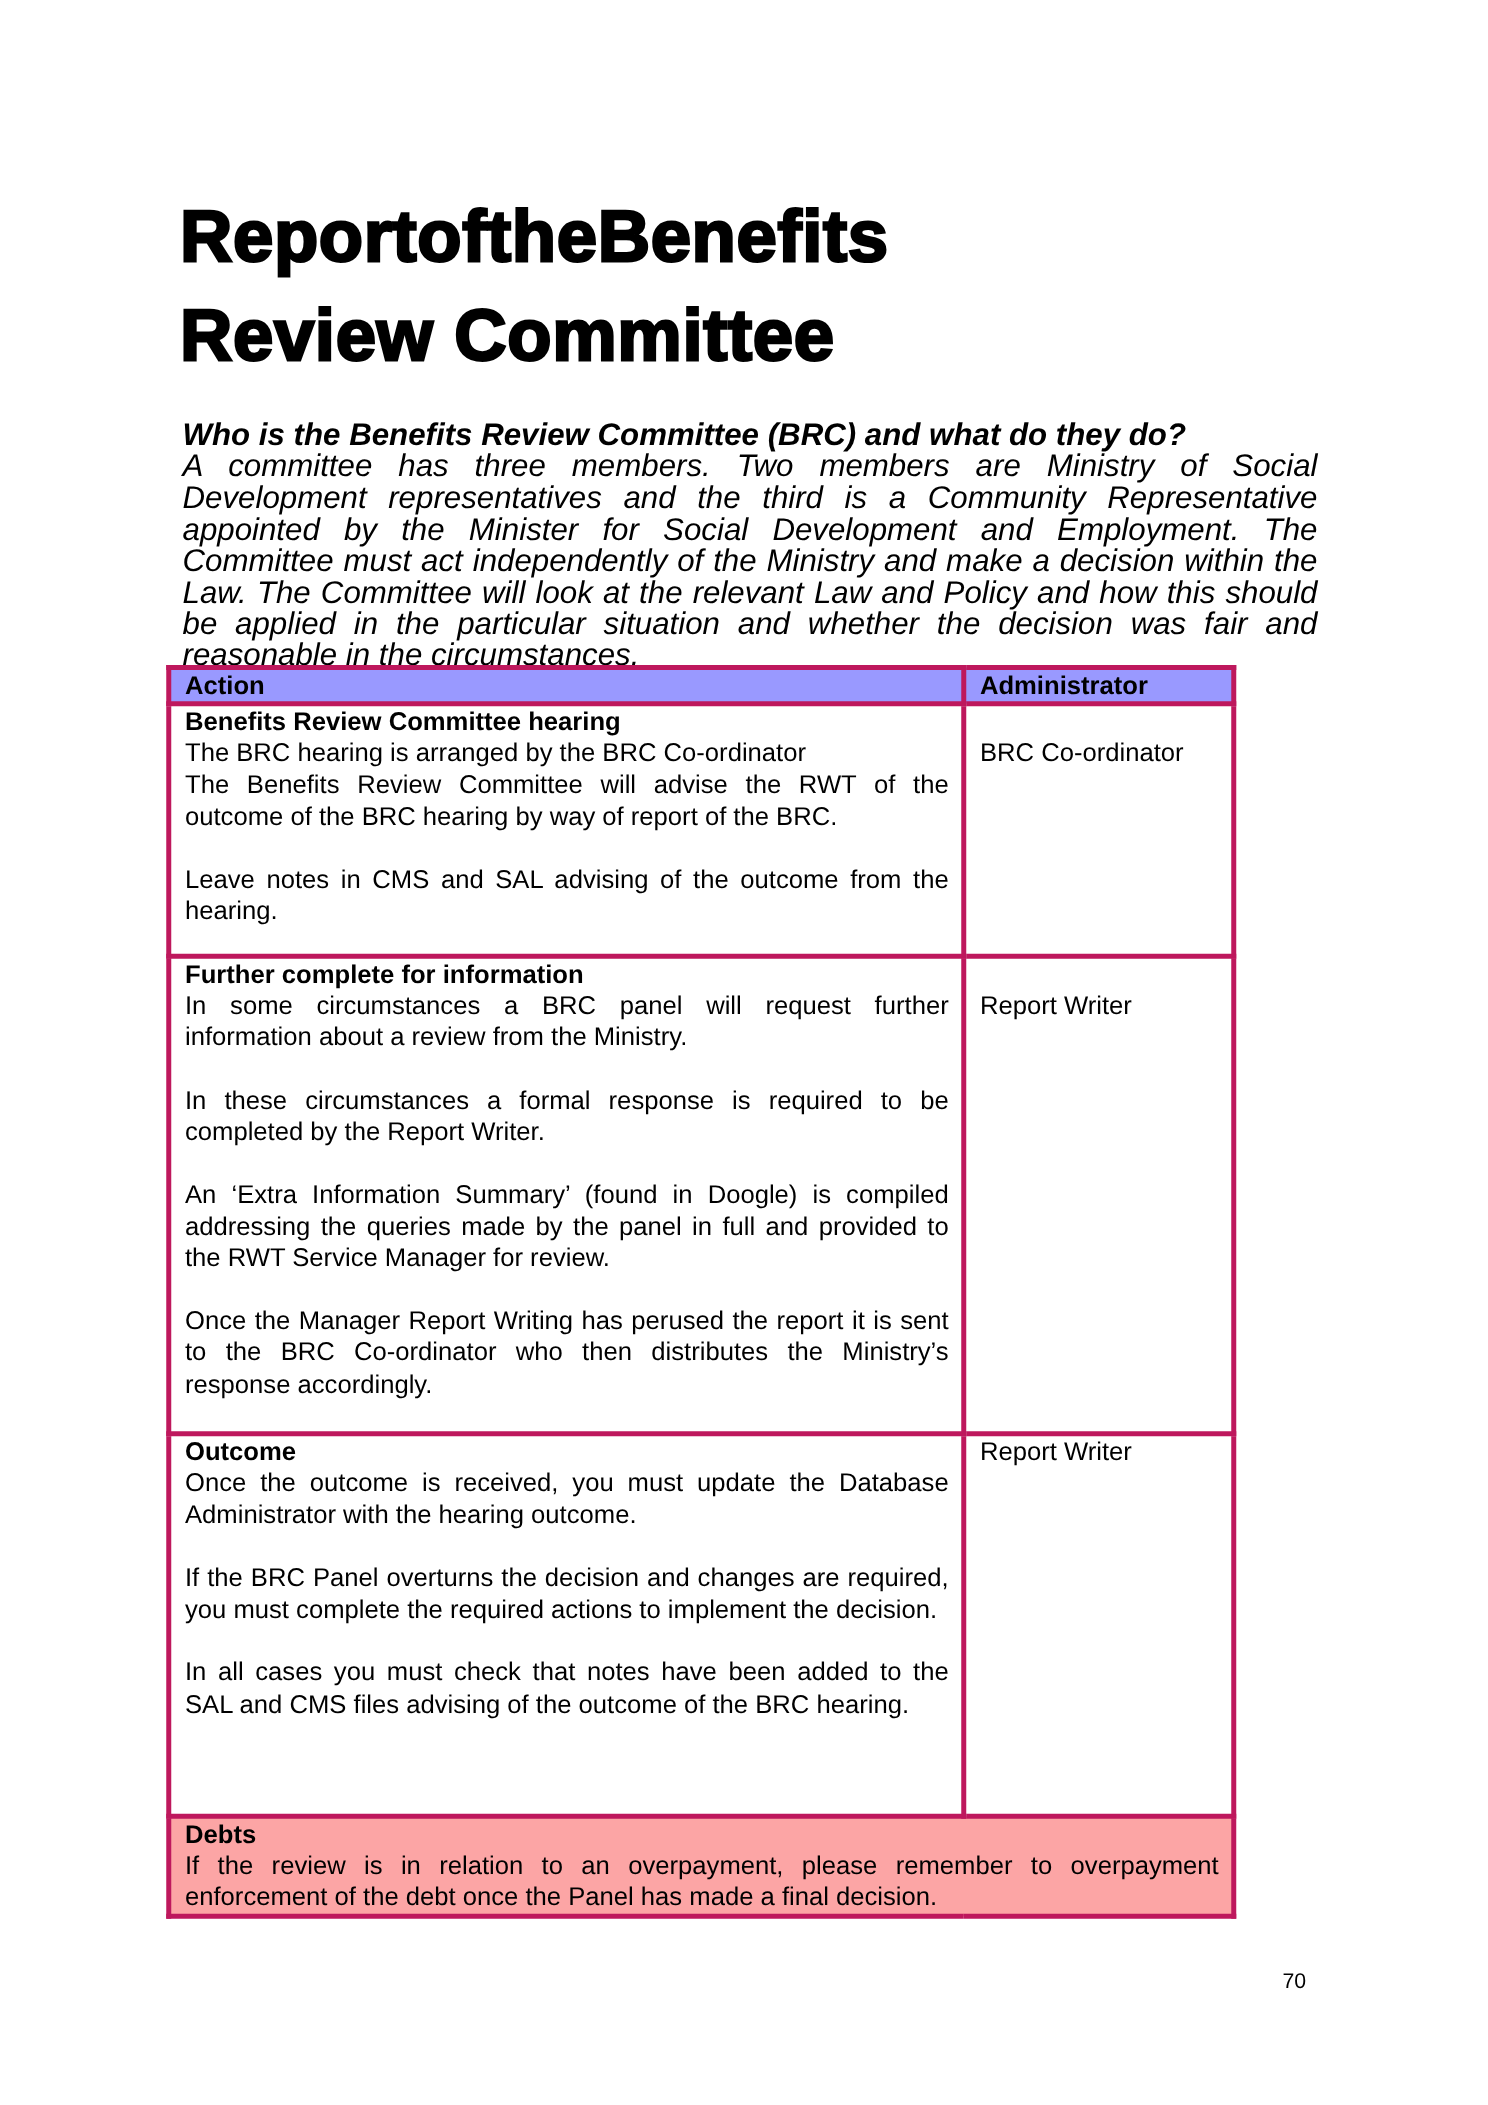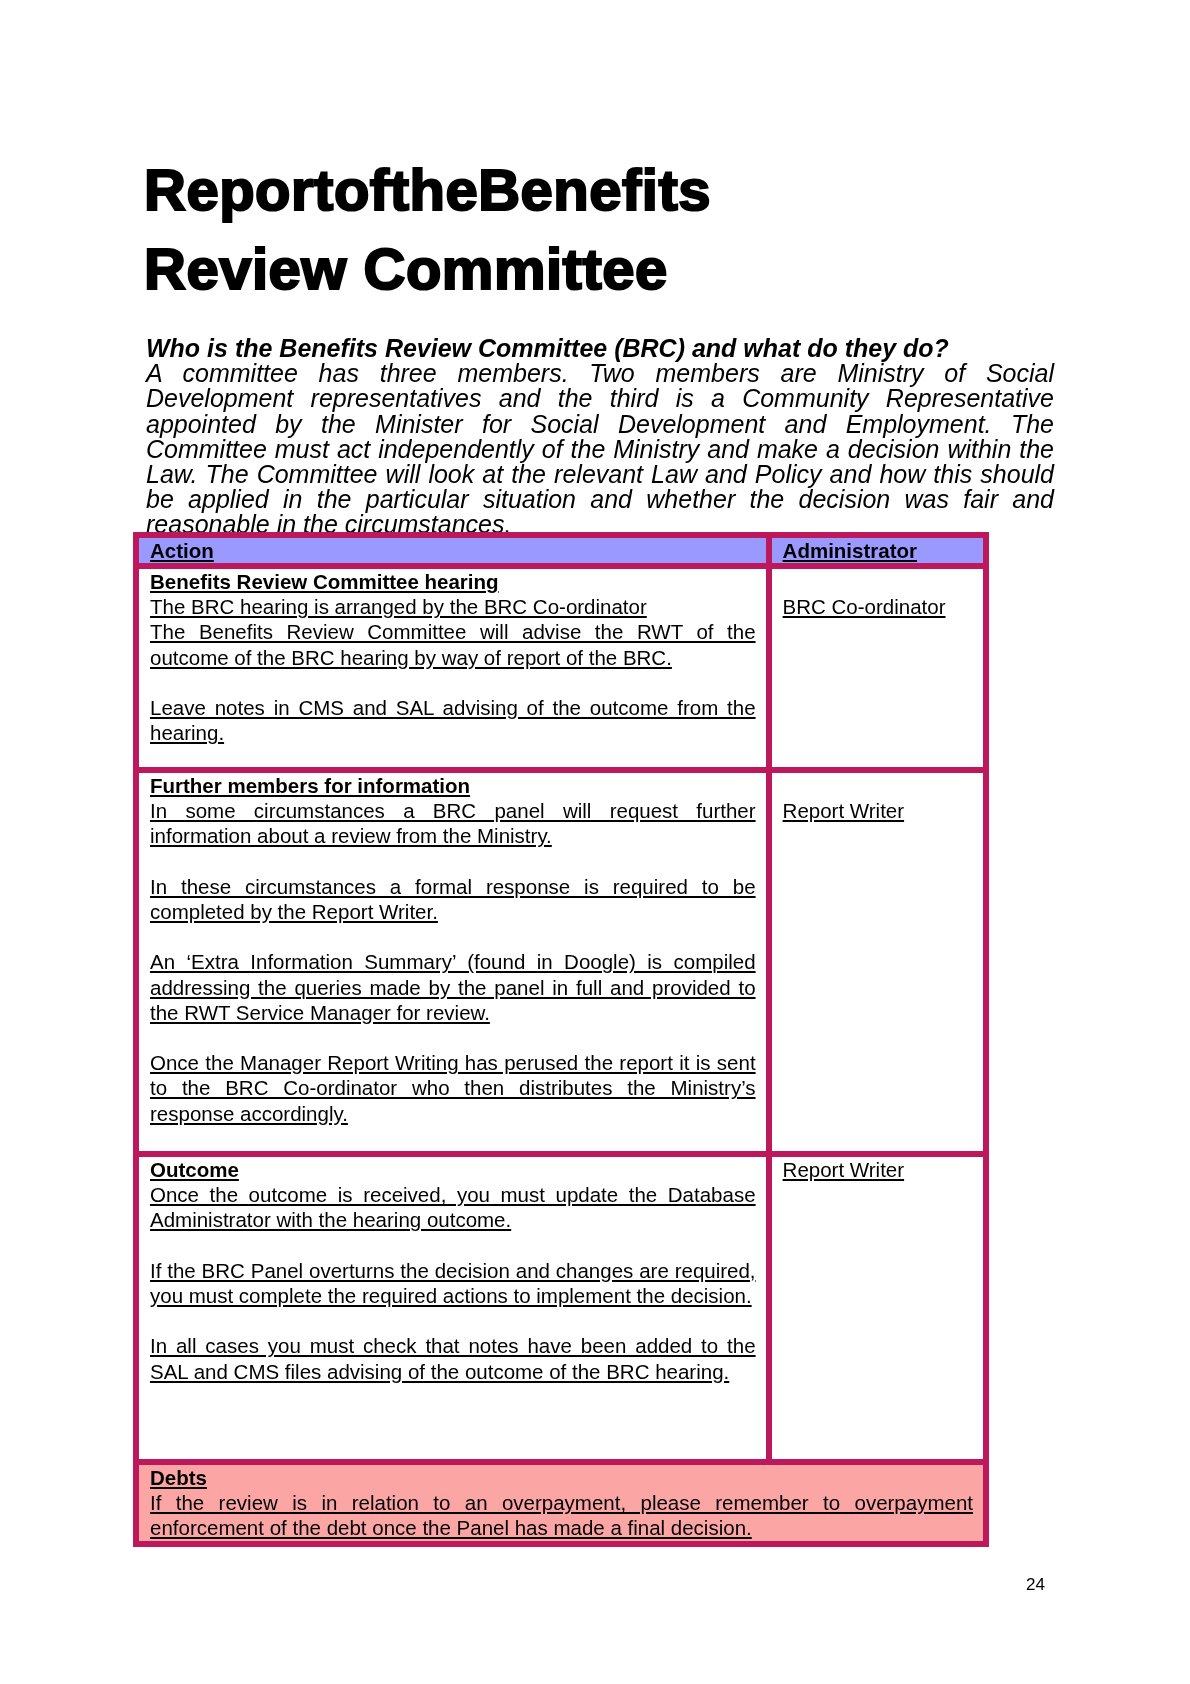--- a/index.html
+++ b/index.html
@@ -56,25 +56,24 @@
   .proc-table {
     position: absolute;
     left: 133px;
     top: 532px;
     width: 856px;
     border-collapse: collapse;
     font-size: 20.5px;
     line-height: 25.2px;
   }
   .proc-table td, .proc-table th {
-    border: 6px solid #be185d;
+    border: 4px solid #be185d;
     vertical-align: top;
     padding: 0 10px 0 11px;
     text-align: left;
-    text-decoration: underline;
   }
   .proc-table th {
     background: #9999ff;
     font-weight: bold;
     height: 25px;
     line-height: 25px;
   }
   .col-action { width: 619px; }
   .col-resp { width: 192px; }
   .cell-title {
@@ -137,21 +136,21 @@
         <span class="para" style="text-align:left">The BRC hearing is arranged by the BRC Co-ordinator</span>
         <span class="para">The Benefits Review Committee will advise the RWT of the outcome of the BRC hearing by way of report of the BRC.</span>
         <span class="para gap">Leave notes in CMS and SAL advising of the outcome from the hearing.</span>
       </td>
       <td>
         <span class="resp-text">BRC Co-ordinator</span>
       </td>
     </tr>
     <tr class="row2">
       <td>
-        <span class="cell-title">Further members for information</span>
+        <span class="cell-title">Further complete for information</span>
         <span class="para">In some circumstances a BRC panel will request further information about a review from the Ministry.</span>
         <span class="para gap">In these circumstances a formal response is required to be completed by the Report Writer.</span>
         <span class="para gap">An ‘Extra Information Summary’ (found in Doogle) is compiled addressing the queries made by the panel in full and provided to the RWT Service Manager for review.</span>
         <span class="para gap">Once the Manager Report Writing has perused the report it is sent to the BRC Co-ordinator who then distributes the Ministry’s response accordingly.</span>
       </td>
       <td>
         <span class="resp-text">Report Writer</span>
       </td>
     </tr>
     <tr class="row3">
@@ -167,13 +166,13 @@
     </tr>
     <tr class="debts-row">
       <td colspan="2">
         <span class="cell-title">Debts</span>
         <span class="para">If the review is in relation to an overpayment, please remember to overpayment enforcement of the debt once the Panel has made a final decision.</span>
       </td>
     </tr>
   </tbody>
 </table>
 
-<div class="page-number">24</div>
+<div class="page-number">70</div>
 
 </body></html>

